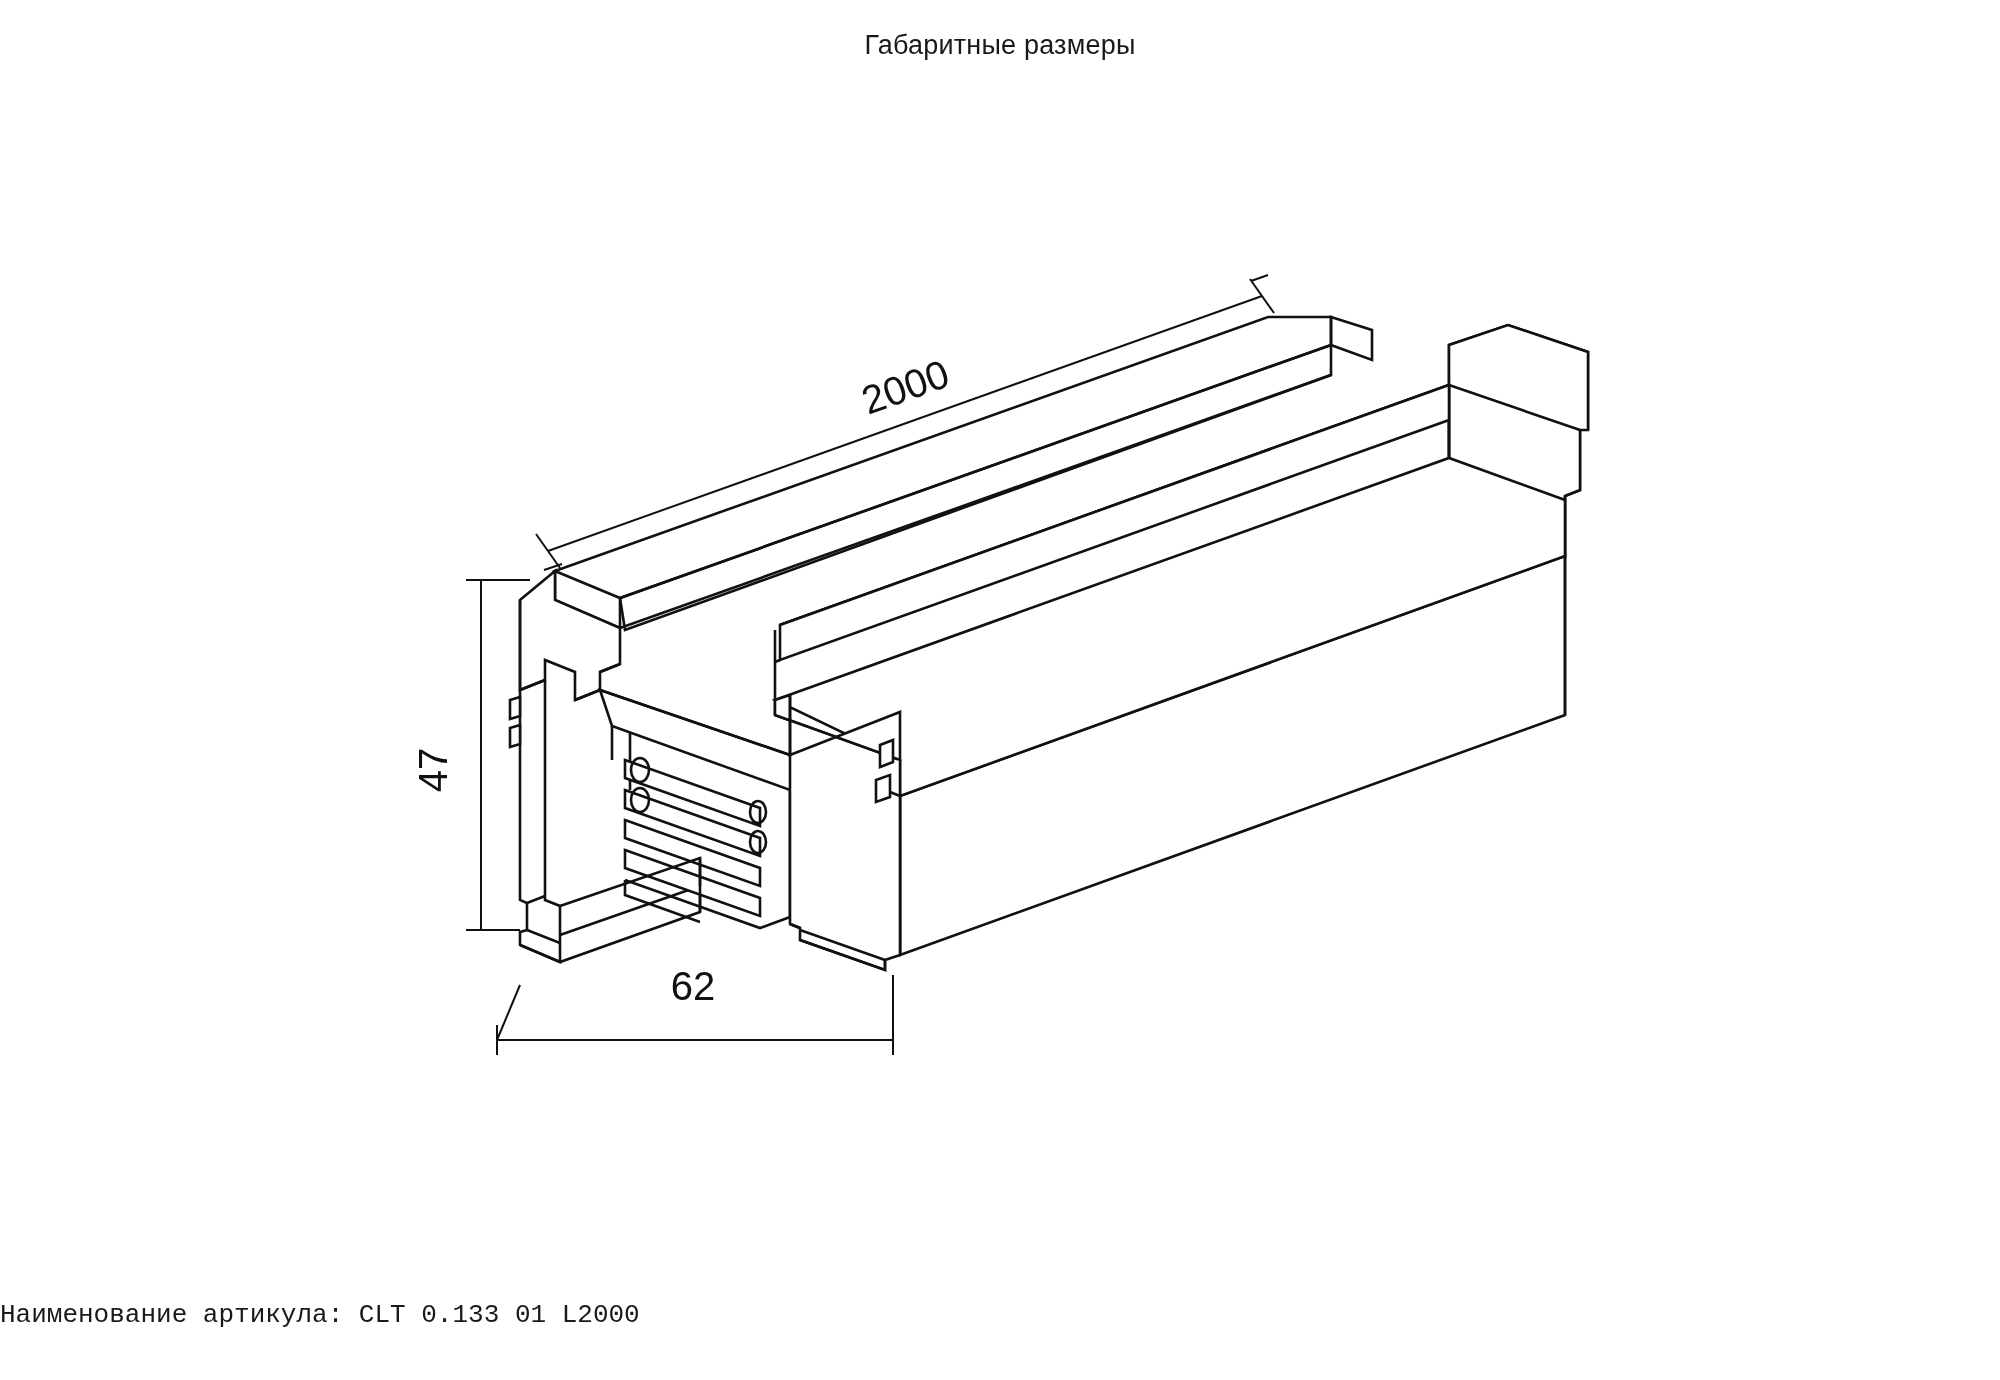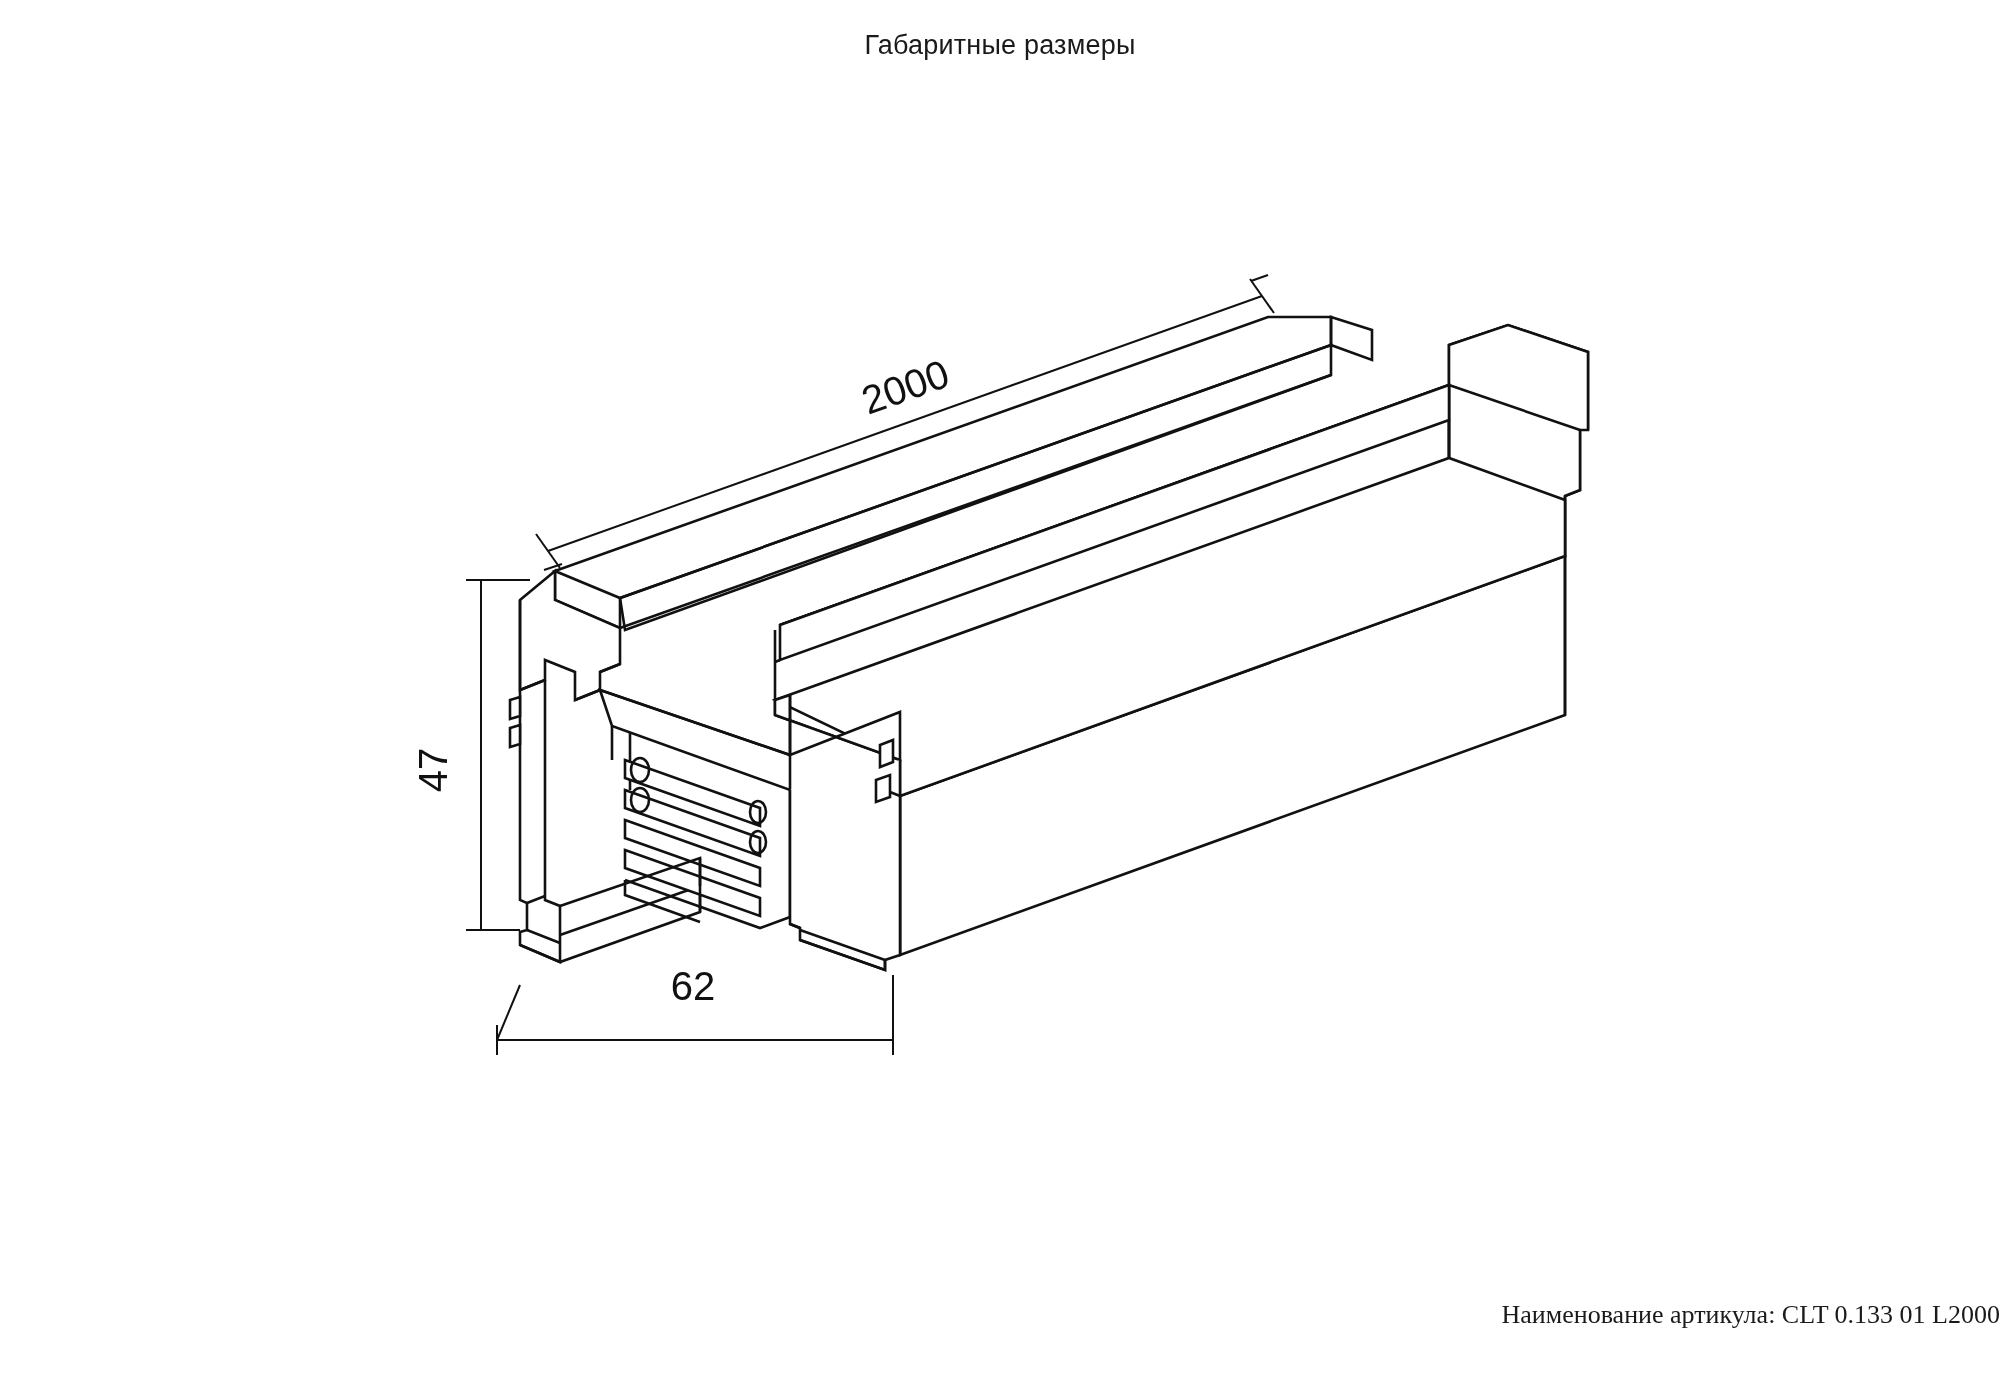--- a/index.html
+++ b/index.html
@@ -32,23 +32,23 @@
     letter-spacing: 0.2px;
   }
   .title-inner {
     display: inline-block;
   }
   .caption {
     position: absolute;
     top: 1300px;
     left: 0;
     width: 2000px;
-    text-align: right;
+    text-align: left;
     font-size: 26px;
-    font-family: Liberation Serif, serif;
+    font-family: Liberation Mono, monospace;
     color: #1a1a1a;
   }
   .drawing {
     position: absolute;
     top: 0;
     left: 0;
     width: 2000px;
     height: 1380px;
   }
   .dim-text {

